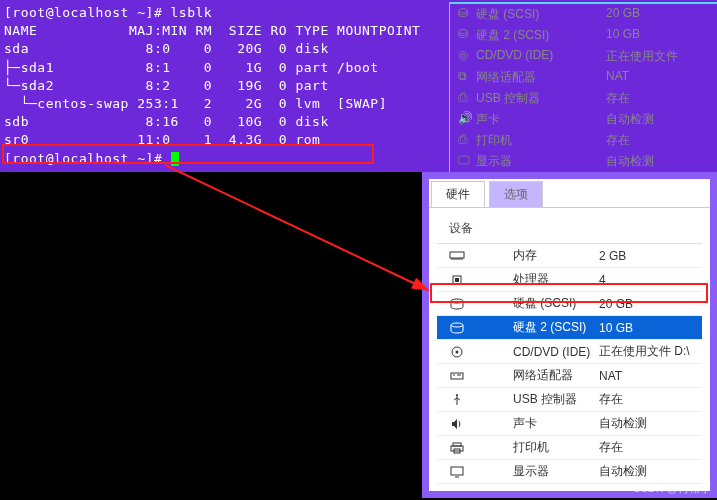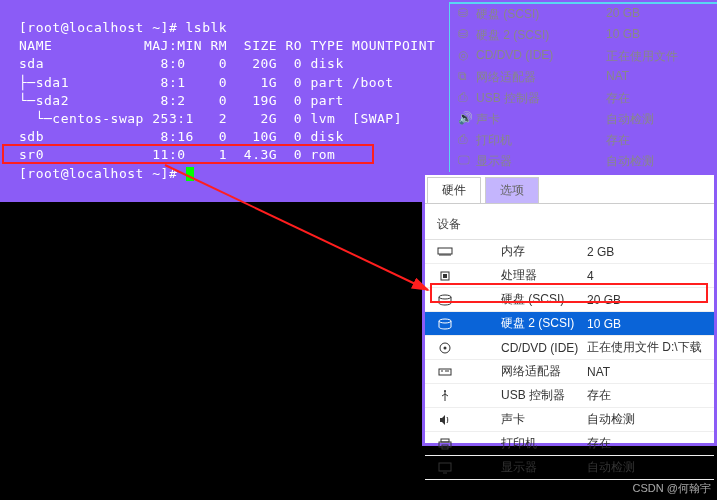--- a/index.html
+++ b/index.html
@@ -1,36 +1,36 @@
 <!DOCTYPE html>
 <html><head>
   <meta charset="utf-8">
   <style>
     * { margin: 0; padding: 0; box-sizing: border-box; }
     body { font-family: "Consolas", "Monaco", monospace; background: #000; width: 717px; height: 500px; position: relative; overflow: hidden; }
-    .terminal { background: #8b5cf6; color: #fff; padding: 19px; font-size: 13px; line-height: 1.4; letter-spacing: 0.5px; }
+    .terminal { background: #6d28d9; color: #fff; padding: 4px; font-size: 13px; line-height: 1.4; letter-spacing: 0.5px; }
     .prompt-line { white-space: pre; }
     .cursor { display: inline-block; width: 8px; height: 14px; background: #0f0; vertical-align: middle; }
     .lsblk-row { white-space: pre; }
     .highlight-red { border: 2px solid #ff1e1e; position: absolute; pointer-events: none; }
     .box-sdb { top: 144px; left: 2px; width: 372px; height: 20px; }
     .box-disk2 { top: 283px; left: 430px; width: 278px; height: 20px; }
     svg.arrow { position: absolute; pointer-events: none; }
     
     .dim-panel { position: absolute; top: 2px; right: 0; width: 268px; font-family: "Microsoft YaHei", sans-serif; font-size: 12px; color: #888; border-left: 1px solid #5ad6f2; border-top: 2px solid #5ad6f2; }
     .dim-row { display: flex; padding: 2px 8px; }
     .dim-row .dim-icon { width: 18px; display: inline-block; }
     .dim-row .dim-label { flex: 0 0 130px; }
     .dim-row .dim-value { flex: 1; }
     
-    .hw-panel { position: absolute; top: 172px; left: 422px; width: 295px; height: 274px; background: #fff; border: 3px solid #8b5cf6; font-family: "Microsoft YaHei", sans-serif; font-size: 12px; color: #333; }
+    .hw-panel { position: absolute; top: 172px; left: 422px; width: 295px; height: 326px; background: #fff; border: 7px solid #8b5cf6; font-family: "Microsoft YaHei", sans-serif; font-size: 12px; color: #333; }
     .tabs { display: flex; border-bottom: 1px solid #ccc; }
     .tab { padding: 4px 14px; border: 1px solid #ccc; border-bottom: none; margin-right: 2px; background: #fff; margin-top: 2px; margin-left: 2px; cursor: pointer; }
     .tab.inactive { background: #c4b5fd; color: #666; }
-    .hw-body { padding: 6px 0; }
+    .hw-body { padding: 6px 8px; }
     .hw-header { display: flex; padding: 6px 12px; color: #444; border-bottom: 1px solid #e0e0e0; }
     .hw-col-device { flex: 0 0 150px; }
     .hw-col-summary { flex: 1; }
     .hw-row { display: flex; padding: 3px 12px; align-items: center; border-bottom: 1px solid #eee; cursor: default; }
     .hw-row.selected { background: #0a64d8; color: #fff; }
     .hw-icon { width: 20px; height: 14px; display: inline-block; margin-right: 4px; }
     .hw-icon svg { width: 16px; height: 14px; }
     .hw-row .dev { flex: 0 0 150px; display: flex; align-items: center; gap: 40px; }
     .hw-row .sum { flex: 1; white-space: nowrap; overflow: hidden; }
     

